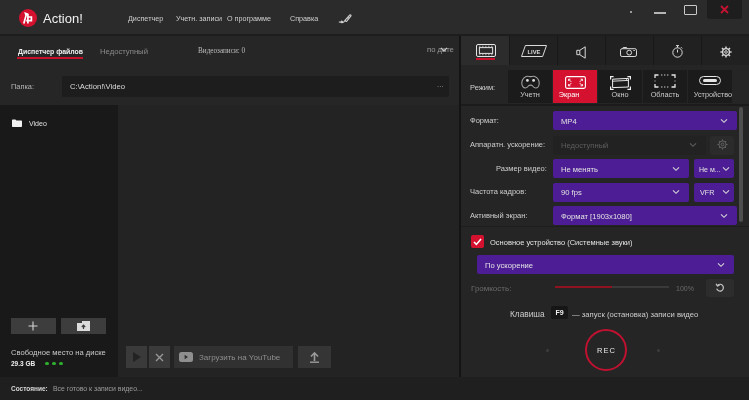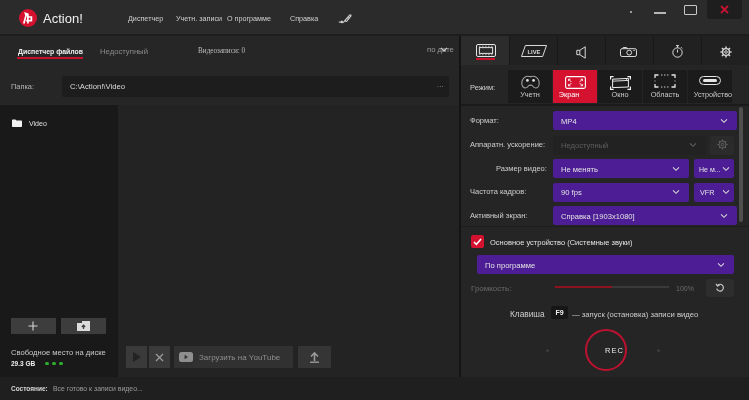--- a/index.html
+++ b/index.html
@@ -260,36 +260,36 @@
 </div>
 <div class="dd" style="left:694px;top:182.5px;width:40px;">
     <span class="ddtext" style="left:6px;font-size:7.2px;">VFR</span>
   <svg class="chev" style="right:4px;" width="8" height="5" viewBox="0 0 8 5">
       <path d="M1 0.8 L4 3.8 L7 0.8" stroke="#d5d5d5" stroke-width="1.1" fill="none"></path>
     </svg>
 </div>
 
 <div class="t" style="left:470px;top:214.5px;">Активный экран:</div>
 <div class="dd" style="left:553px;top:206px;width:184px;">
-    <span class="ddtext">Справка [1903x1080]</span>
+    <span class="ddtext">Формат [1903x1080]</span>
   <svg class="chev" style="right:9px;" width="8" height="5" viewBox="0 0 8 5">
       <path d="M1 0.8 L4 3.8 L7 0.8" stroke="#d5d5d5" stroke-width="1.1" fill="none"></path>
     </svg>
 </div>
 
 <div class="abs" style="left:461px;top:226px;width:288px;height:1px;background:#1d1d1d;"></div>
 
 <div class="abs" style="left:471px;top:235px;width:13px;height:13px;background:#d41230;border-radius:2px;"></div>
 <svg class="abs" style="left:473px;top:238px;" width="9" height="8" viewBox="0 0 9 8">
   <path d="M1 4 L3.4 6.4 L8 1" stroke="#fff" stroke-width="1.6" fill="none"></path>
 </svg>
 <div class="t" style="left:490px;top:241.5px;color:#e3e3e3;">Основное устройство (Системные звуки)</div>
 
 <div class="dd" style="left:477px;top:255px;width:257px;">
-    <span class="ddtext">По программе</span>
+    <span class="ddtext">По ускорение</span>
   <svg class="chev" style="right:9px;" width="8" height="5" viewBox="0 0 8 5">
       <path d="M1 0.8 L4 3.8 L7 0.8" stroke="#d5d5d5" stroke-width="1.1" fill="none"></path>
     </svg>
 </div>
 
 <div class="t" style="left:471px;top:287.5px;color:#6a6a6a;font-size:8px;">Громкость:</div>
 <div class="abs" style="left:555px;top:286px;width:114px;height:2px;background:#3a3a3a;"></div>
 <div class="abs" style="left:555px;top:286px;width:57px;height:2px;background:#8f1220;"></div>
 <div class="t" style="left:676px;top:287.5px;color:#6a6a6a;font-size:7px;">100%</div>
 <div class="abs" style="left:706px;top:279px;width:28px;height:18px;background:#2d2d2d;border-radius:3px;"></div>
@@ -297,21 +297,21 @@
   <path d="M2.2 2.7 A3.4 3.4 0 1 1 1.7 5.6" fill="none" stroke="#c9c9c9" stroke-width="1.2"></path>
   <path d="M1 0.8 L2.4 3 L4.6 2.2" fill="none" stroke="#c9c9c9" stroke-width="1.1"></path>
 </svg>
 
 <div class="t" style="left:510px;top:313.5px;color:#cdcdcd;font-size:8.3px;">Клавиша</div>
 <div class="abs" style="left:551px;top:306px;width:17px;height:13px;background:#161616;border-radius:2px;"></div>
 <div class="abs" style="left:551px;top:308.5px;width:17px;text-align:center;color:#f0f0f0;font-size:7px;font-weight:bold;">F9</div>
 <div class="t" style="left:572px;top:313.5px;color:#cdcdcd;font-size:7.7px;">— запуск (остановка) записи видео</div>
 
 <div class="abs" style="left:585px;top:328.5px;width:38px;height:38px;border:2.5px solid #bf1130;border-radius:50%;"></div>
-<div class="abs" style="left:585px;top:345.5px;width:43px;text-align:center;color:#e8e8e8;font-size:7.5px;letter-spacing:1px;margin-left:8px;">REC</div>
+<div class="abs" style="left:585px;top:345.5px;width:43px;text-align:center;color:#e8e8e8;font-size:7.5px;letter-spacing:1px;">REC</div>
 <div class="abs" style="left:546px;top:349px;width:3px;height:3px;background:#3d3d3d;border-radius:50%;"></div>
 <div class="abs" style="left:657px;top:349px;width:3px;height:3px;background:#3d3d3d;border-radius:50%;"></div>
 
 <div class="abs" style="left:739px;top:107px;width:4px;height:115px;background:#4f4f4f;border-radius:2px;"></div>
 
 <div class="abs" style="left:0;top:377px;width:749px;height:23px;background:#1f1f1f;"></div>
 <div class="t" style="left:11px;top:388px;color:#d8d8d8;font-size:6.5px;font-weight:bold;">Состояние:</div>
 <div class="t" style="left:53px;top:388px;color:#9d9d9d;font-size:6.9px;">Все готово к записи видео...</div>
 
 </body></html>

